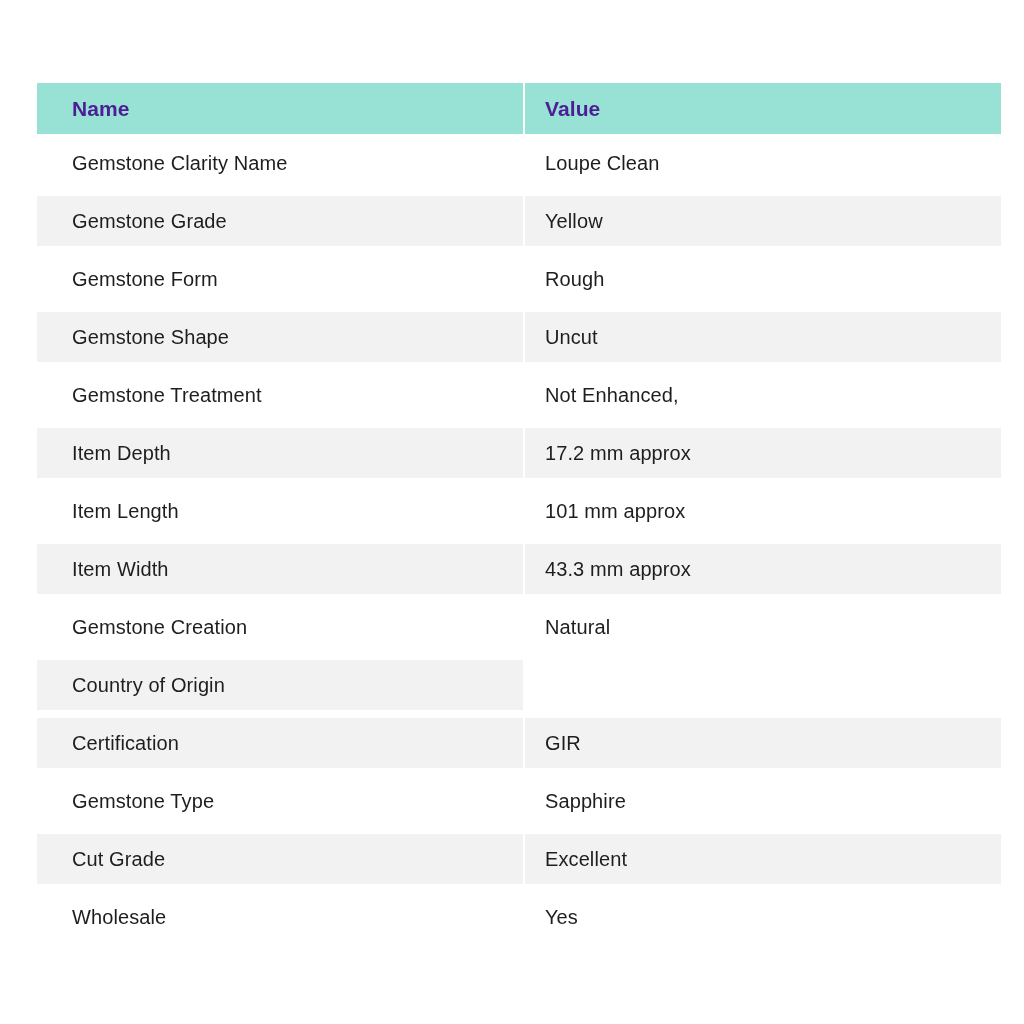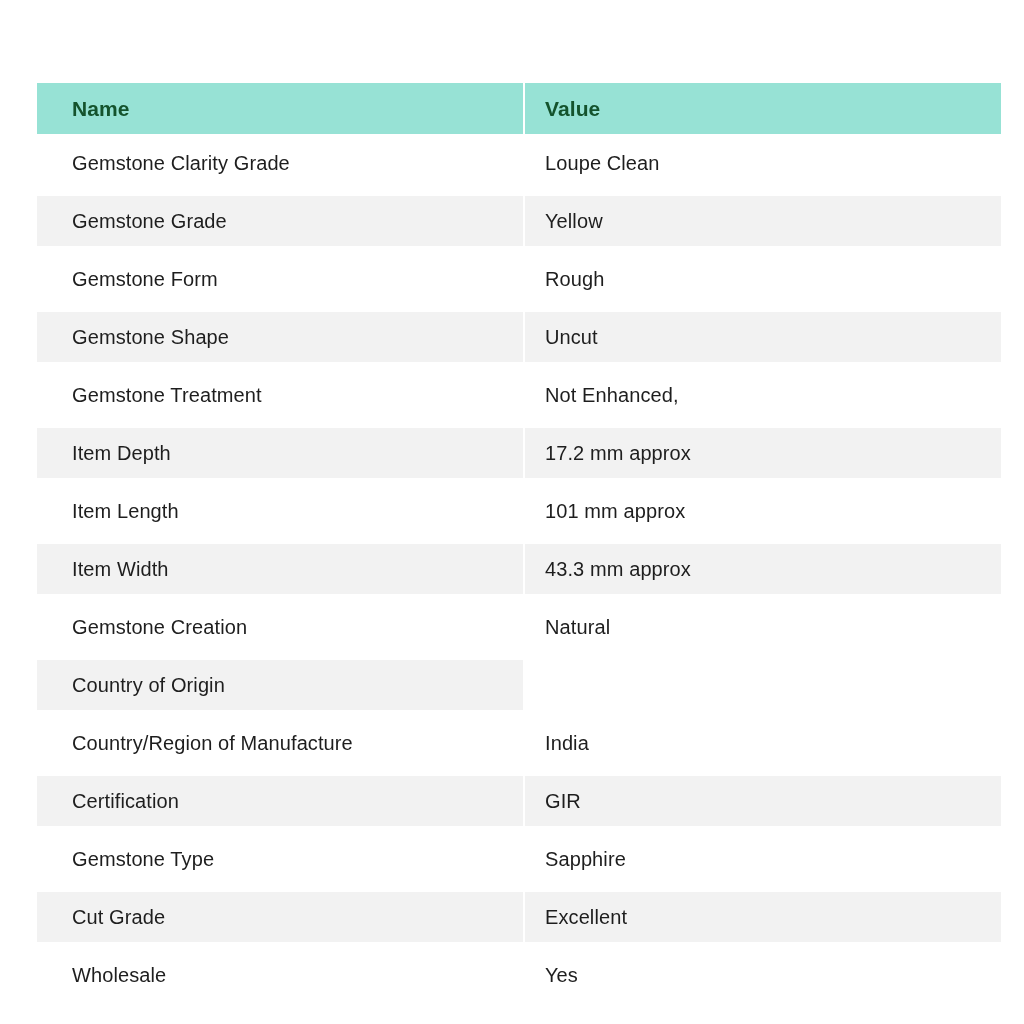--- a/index.html
+++ b/index.html
@@ -58,21 +58,21 @@
     background: transparent;
   }
   .cell.value {
     flex: 1 1 auto;
     padding-left: 20px;
     text-align: center;
   }
   .hrow .cell {
     font-size: 21px;
     font-weight: 700;
-    color: #14532d;
+    color: #4c1d95;
     letter-spacing: 0.1px;
   }
   .row .cell {
     font-size: 20px;
     font-weight: 400;
     color: #1e1e1e;
     letter-spacing: 0.1px;
   }
 </style>
 </head>
@@ -82,21 +82,21 @@
   <div class="spec-table">
 
     <div class="hrow">
       <div class="cell name">Name</div>
       <div class="divider"></div>
       <div class="cell value">Value</div>
     </div>
 
     <div id="rows-container">
   <div class="row">
-    <div class="cell name">Gemstone Clarity Grade</div>
+    <div class="cell name">Gemstone Clarity Name</div>
     <div class="divider"></div>
     <div class="cell value">Loupe Clean</div>
   </div>
 
   <div class="row gray">
     <div class="cell name">Gemstone Grade</div>
     <div class="divider"></div>
     <div class="cell value">Yellow</div>
   </div>
 
@@ -140,25 +140,20 @@
     <div class="cell name">Gemstone Creation</div>
     <div class="divider"></div>
     <div class="cell value">Natural</div>
   </div>
 
   <div class="row gray">
     <div class="cell name">Country of Origin</div>
     <div class="divider"></div>
   </div>
 
-  <div class="row">
-    <div class="cell name">Country/Region of Manufacture</div>
-    <div class="divider"></div>
-    <div class="cell value">India</div>
-  </div>
 
   <div class="row gray">
     <div class="cell name">Certification</div>
     <div class="divider"></div>
     <div class="cell value">GIR</div>
   </div>
 
   <div class="row">
     <div class="cell name">Gemstone Type</div>
     <div class="divider"></div>

